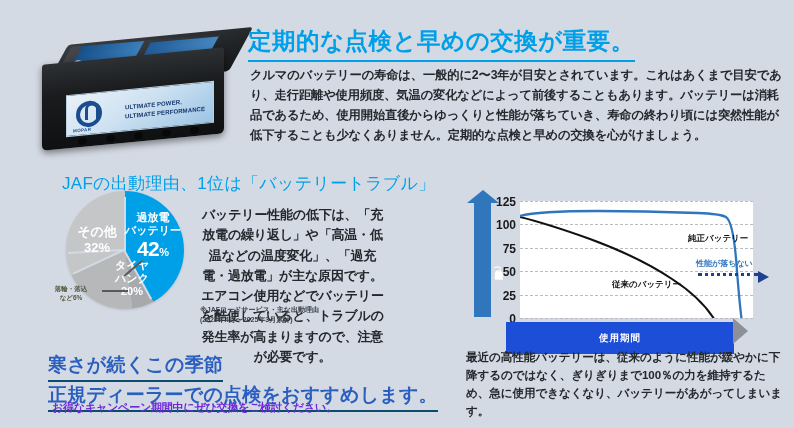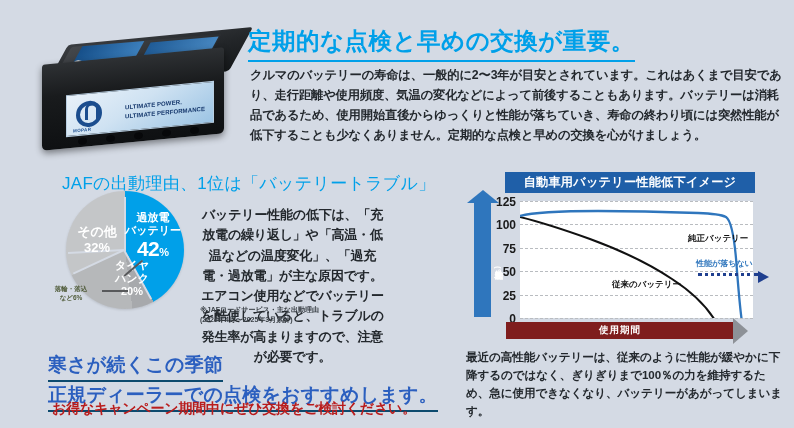--- a/index.html
+++ b/index.html
@@ -163,22 +163,22 @@
     border-left: 16px solid transparent; border-right: 16px solid transparent;
     border-bottom: 13px solid #2f76bd;
   }
   .ylabel {
     position: absolute; left: 5px; top: 62px; width: 24px;
     font-size: 8px; font-weight: bold; color: #fff;
     writing-mode: vertical-rl; text-orientation: mixed;
     letter-spacing: .5px;
   }
   .xarrow {
-    position: absolute; left: 40px; top: 150px; width: 228px; height: 17px;
-    background: #7f1d1d;
+    position: absolute; left: 40px; top: 150px; width: 228px; height: 32px;
+    background: #1d4ed8;
     display: flex; align-items: center; justify-content: center;
     color: #fff; font-size: 9.5px; font-weight: bold; letter-spacing: 1px;
   }
   .xarrow::after {
     content:""; position: absolute; right: -14px; top: -4.5px;
     border-top: 13px solid transparent; border-bottom: 13px solid transparent;
     border-left: 15px solid #8d9197;
   }
   .ann { position: absolute; font-weight: bold; white-space: nowrap; }
   .ann-junsei { left: 168px; top: 32px; font-size: 8.5px; color: #111; }
@@ -196,21 +196,21 @@
 
   
   .hd-bottom {
     position: absolute; left: 48px; top: 352px;
     font-size: 19px; font-weight: bold; color: #2b5fbf; line-height: 1.42;
     letter-spacing: .2px;
   }
   .hd-bottom span { border-bottom: 2px solid #0c4a6e; display: inline-block; padding-bottom: 1px; }
   .body-bottom {
     position: absolute; left: 52px; top: 400px;
-    font-size: 14px; font-weight: bold; color: #b91c1c; letter-spacing: -.2px;
+    font-size: 11px; font-weight: bold; color: #6d28d9; letter-spacing: -.2px;
   }
 
   
   .body-br {
     position: absolute; left: 466px; top: 348px; width: 320px;
     font-size: 11.6px; font-weight: bold; color: #23282d; line-height: 1.56;
     letter-spacing: -.1px;
   }
 </style>
 </head>
@@ -278,21 +278,20 @@
     <div class="leader2"></div>
   </div>
 
   <div class="body-mid">バッテリー性能の低下は、「充放電の繰り返し」や「高温・低温などの温度変化」、「過充電・過放電」が主な原因です。エアコン使用などでバッテリーを酷使していると、トラブルの発生率が高まりますので、注意が必要です。</div>
   <div class="foot-src">
     <div>※JAFロードサービス・主な出動理由</div>
     <div>(2024年4月〜2025年3月累計)</div>
   </div>
 
   <div class="chart-box">
-    <div class="chart-title">自動車用バッテリー性能低下イメージ</div>
 
     <div class="yarrow">
       <div class="ylabel">始動性能(%)</div>
     </div>
 
     <div class="plot">
 
       <div class="gline" style="top:0%">
           <span class="ytick">125</span>
         </div>

